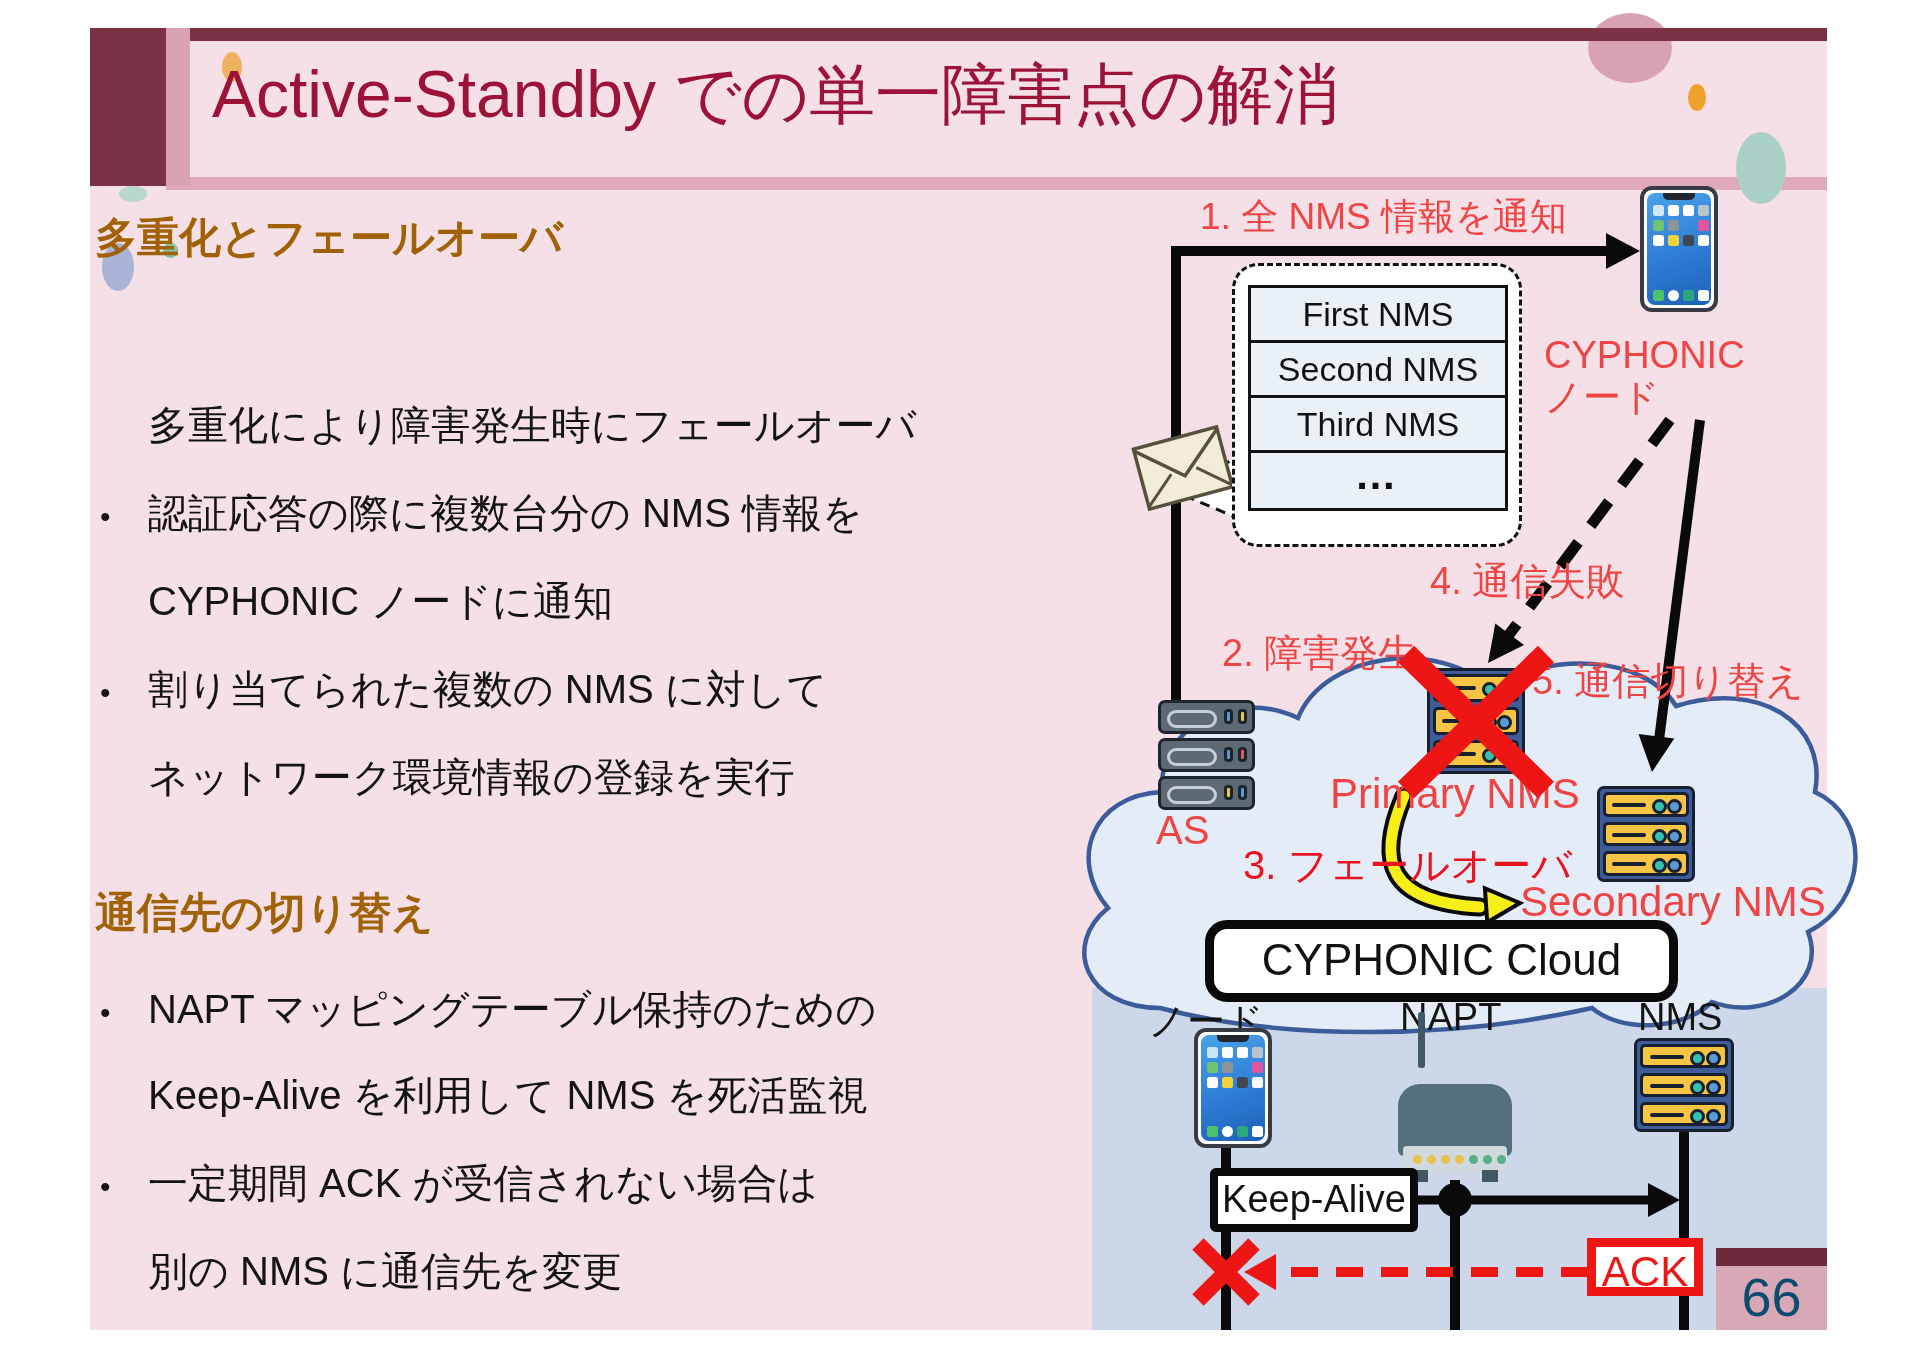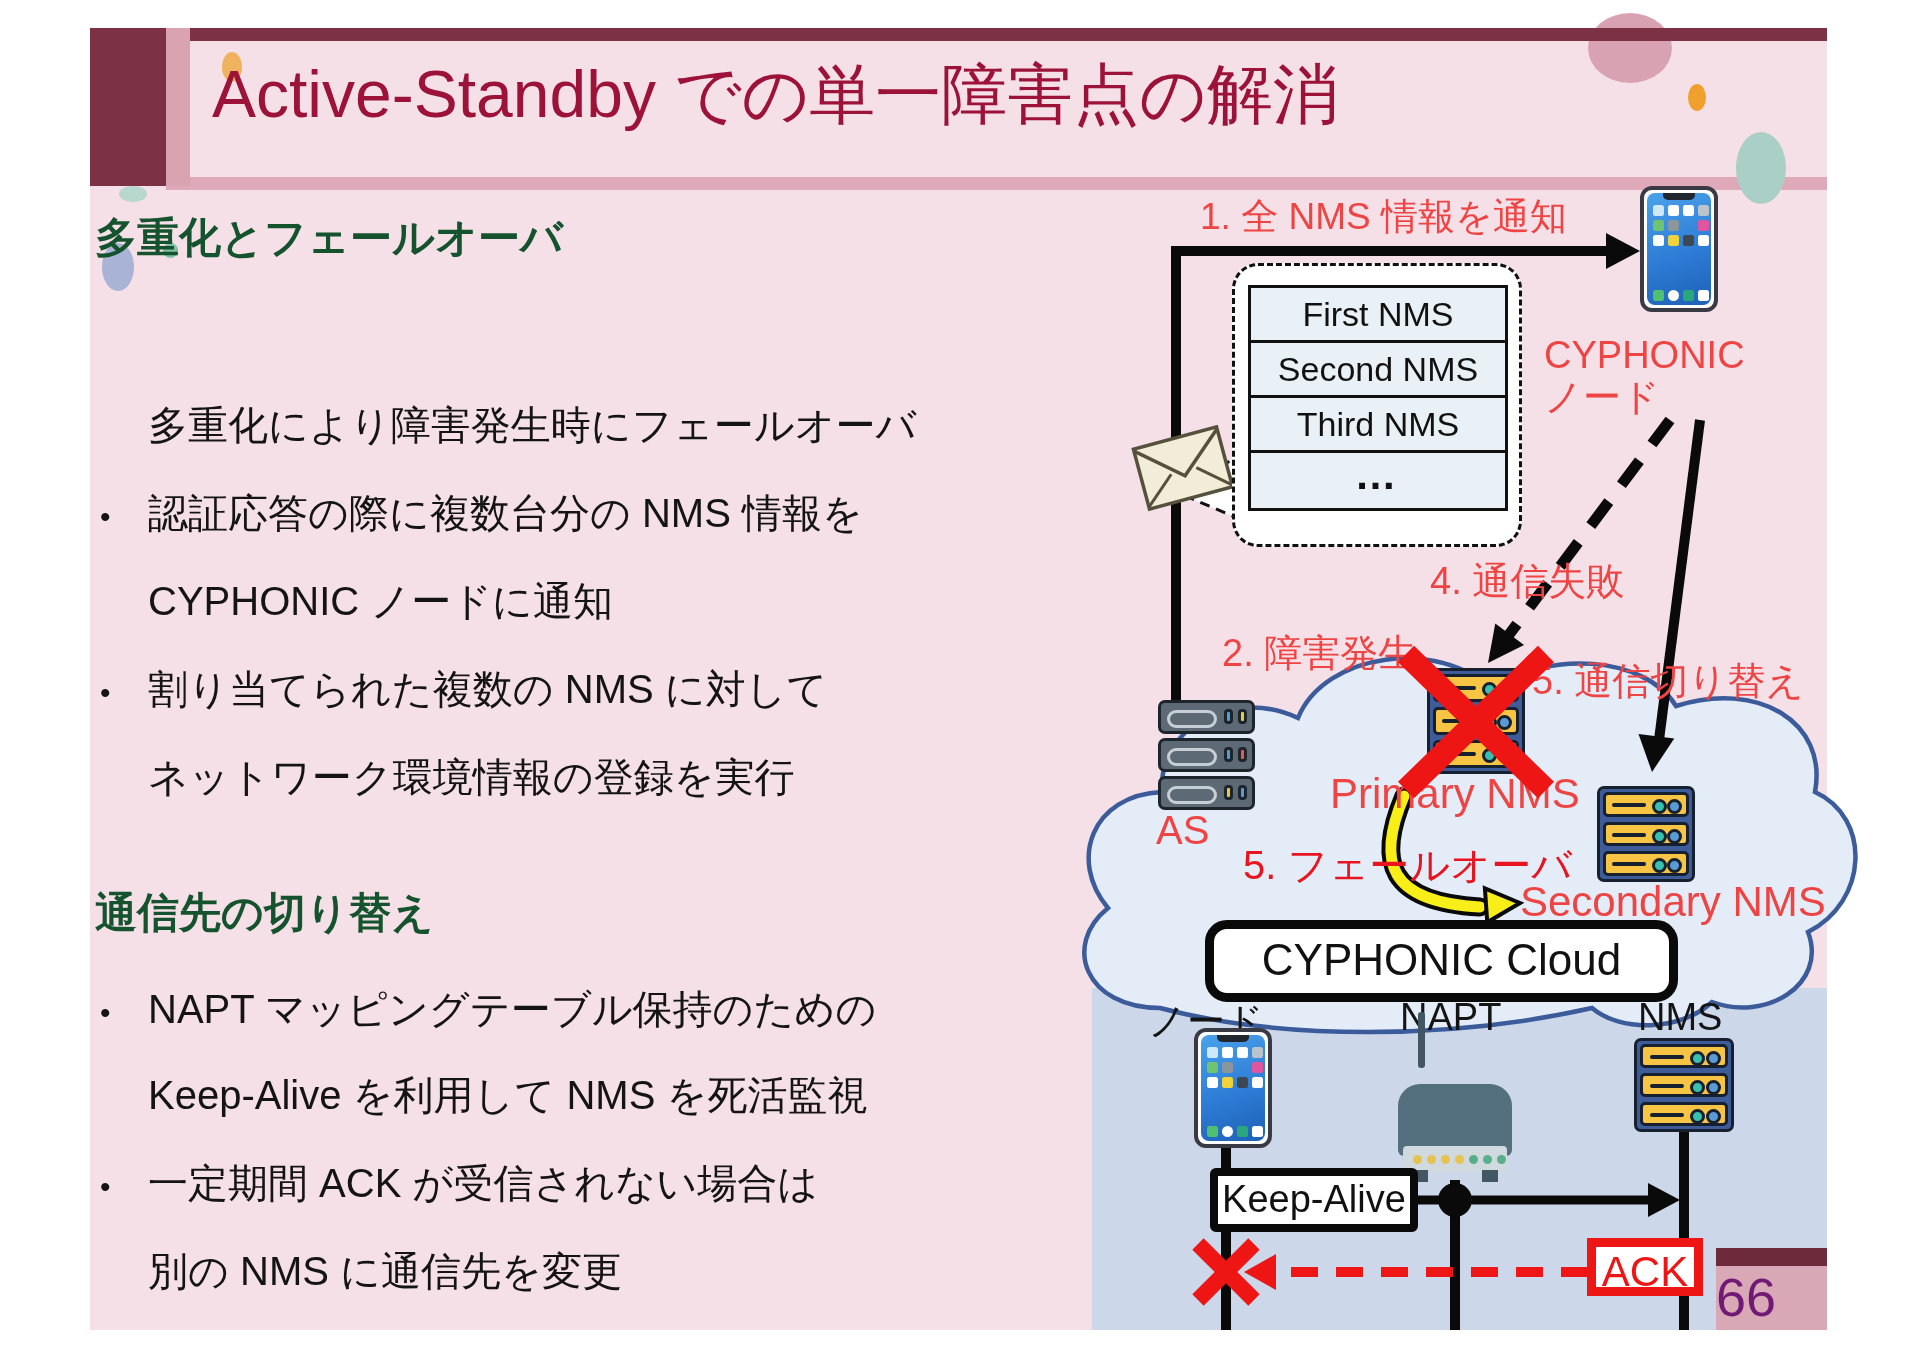--- a/index.html
+++ b/index.html
@@ -9,21 +9,21 @@
   
   .slide-bg{left:90px;top:28px;width:1737px;height:1302px;background:#f5e0e7;z-index:0;}
   .top-strip{left:90px;top:28px;width:1737px;height:13px;background:#7c3144;z-index:2;}
   .title-block{left:90px;top:28px;width:76px;height:158px;background:#7c3144;z-index:2;}
   .title-band{left:166px;top:28px;width:24px;height:158px;background:#d9a3b2;z-index:2;}
   .title-underline{left:166px;top:177px;width:1661px;height:13px;background:#dfa9ba;z-index:1;}
   .page-title{left:212px;top:50px;font-size:66px;color:#9c1239;white-space:nowrap;z-index:3;}
   
   .decor{border-radius:50%;z-index:1;}
   
-  .h-blue{font-size:42px;font-weight:bold;color:#14532d;white-space:nowrap;z-index:10;}
+  .h-blue{font-size:42px;font-weight:bold;color:#a16207;white-space:nowrap;z-index:10;}
   .line{left:100px;font-size:40px;color:#141414;white-space:nowrap;z-index:10;}
   .bdot{display:inline-block;width:48px;font-size:30px;}
   .cont{padding-left:48px;}
   
   .dlabel{font-size:38px;color:#ef4444;white-space:nowrap;z-index:10;}
   .dlabel-red{font-size:40px;color:#e81420;white-space:nowrap;z-index:10;}
   .center{text-align:left;}
   
   .bubble{left:1232px;top:263px;width:284px;height:278px;background:#ffffff;
           border:3.5px dashed #111;border-radius:26px;z-index:9;}
@@ -36,21 +36,21 @@
   .ka-box{left:1210px;top:1168px;width:208px;height:64px;background:#fff;border:8px solid #0a0a0a;
           border-radius:6px;font-size:38px;color:#111;text-align:center;line-height:46px;z-index:10;box-sizing:border-box;}
   .ack-box{left:1587px;top:1238px;width:116px;height:58px;background:#fff;border:9px solid #ee1515;
            font-size:42px;color:#ee1515;text-align:center;line-height:50px;z-index:10;box-sizing:border-box;}
   
   .seq-panel{left:1092px;top:988px;width:735px;height:342px;background:#ccd7e9;z-index:1;}
   .seq-label{font-size:38px;color:#141414;white-space:nowrap;z-index:10;}
   
   .pg-strip{left:1716px;top:1248px;width:111px;height:18px;background:#6d2a3b;z-index:11;}
   .pg-body{left:1716px;top:1266px;width:111px;height:64px;background:#d9a8b6;z-index:11;
-           font-size:54px;color:#701a75;line-height:62px;}
+           font-size:54px;color:#0c4a6e;text-align:center;line-height:62px;}
   
   .phone{border:4px solid #3a3a44;border-radius:12px;background:#fdfdfd;padding:3px;z-index:10;box-sizing:content-box;}
   .screen{width:100%;height:100%;background:linear-gradient(160deg,#4aa2ea 0%,#2e7cd6 55%,#1d61b6 100%);
           border-radius:8px;position:relative;overflow:hidden;}
   .notch{position:absolute;top:0;left:25%;width:50%;height:7px;background:#22262e;border-radius:0 0 5px 5px;}
   .apps{position:absolute;top:12px;left:6px;display:grid;grid-template-columns:repeat(4,11px);grid-auto-rows:11px;gap:4px;}
   .apps span{border-radius:2.5px;}
   .apps span:nth-child(1){background:#cfe8f7}.apps span:nth-child(2){background:#ffffff}
   .apps span:nth-child(3){background:#ffffff}.apps span:nth-child(4){background:#b9c4cc}
   .apps span:nth-child(5){background:#6fc46f}.apps span:nth-child(6){background:#8a959c}
@@ -172,21 +172,21 @@
     </g>
   </svg>
 
   <div class="abs dlabel" style="left:1200px;top:192px;font-size:37px;">1. 全 NMS 情報を通知</div>
   <div class="abs dlabel center" style="left:1544px;top:334px;width:260px;">CYPHONIC</div>
   <div class="abs dlabel center" style="left:1544px;top:372px;width:260px;">ノード</div>
   <div class="abs dlabel" style="left:1430px;top:556px;">4. 通信失敗</div>
   <div class="abs dlabel" style="left:1222px;top:628px;">2. 障害発生</div>
   <div class="abs dlabel" style="left:1532px;top:656px;">5. 通信切り替え</div>
   <div class="abs dlabel center" style="left:1330px;top:770px;width:290px;font-size:42px;">Primary NMS</div>
-  <div class="abs dlabel-red" style="left:1243px;top:838px;">5. フェールオーバ</div>
+  <div class="abs dlabel-red" style="left:1243px;top:838px;">3. フェールオーバ</div>
   <div class="abs dlabel" style="left:1520px;top:878px;font-size:42px;">Secondary NMS</div>
   <div class="abs dlabel center" style="left:1156px;top:808px;width:100px;font-size:40px;">AS</div>
 
   <div class="abs bubble"></div>
   <div class="abs nms-table">
     <div class="trow">First NMS</div>
     <div class="trow">Second NMS</div>
     <div class="trow">Third NMS</div>
     <div class="trow">…</div>
   </div>

